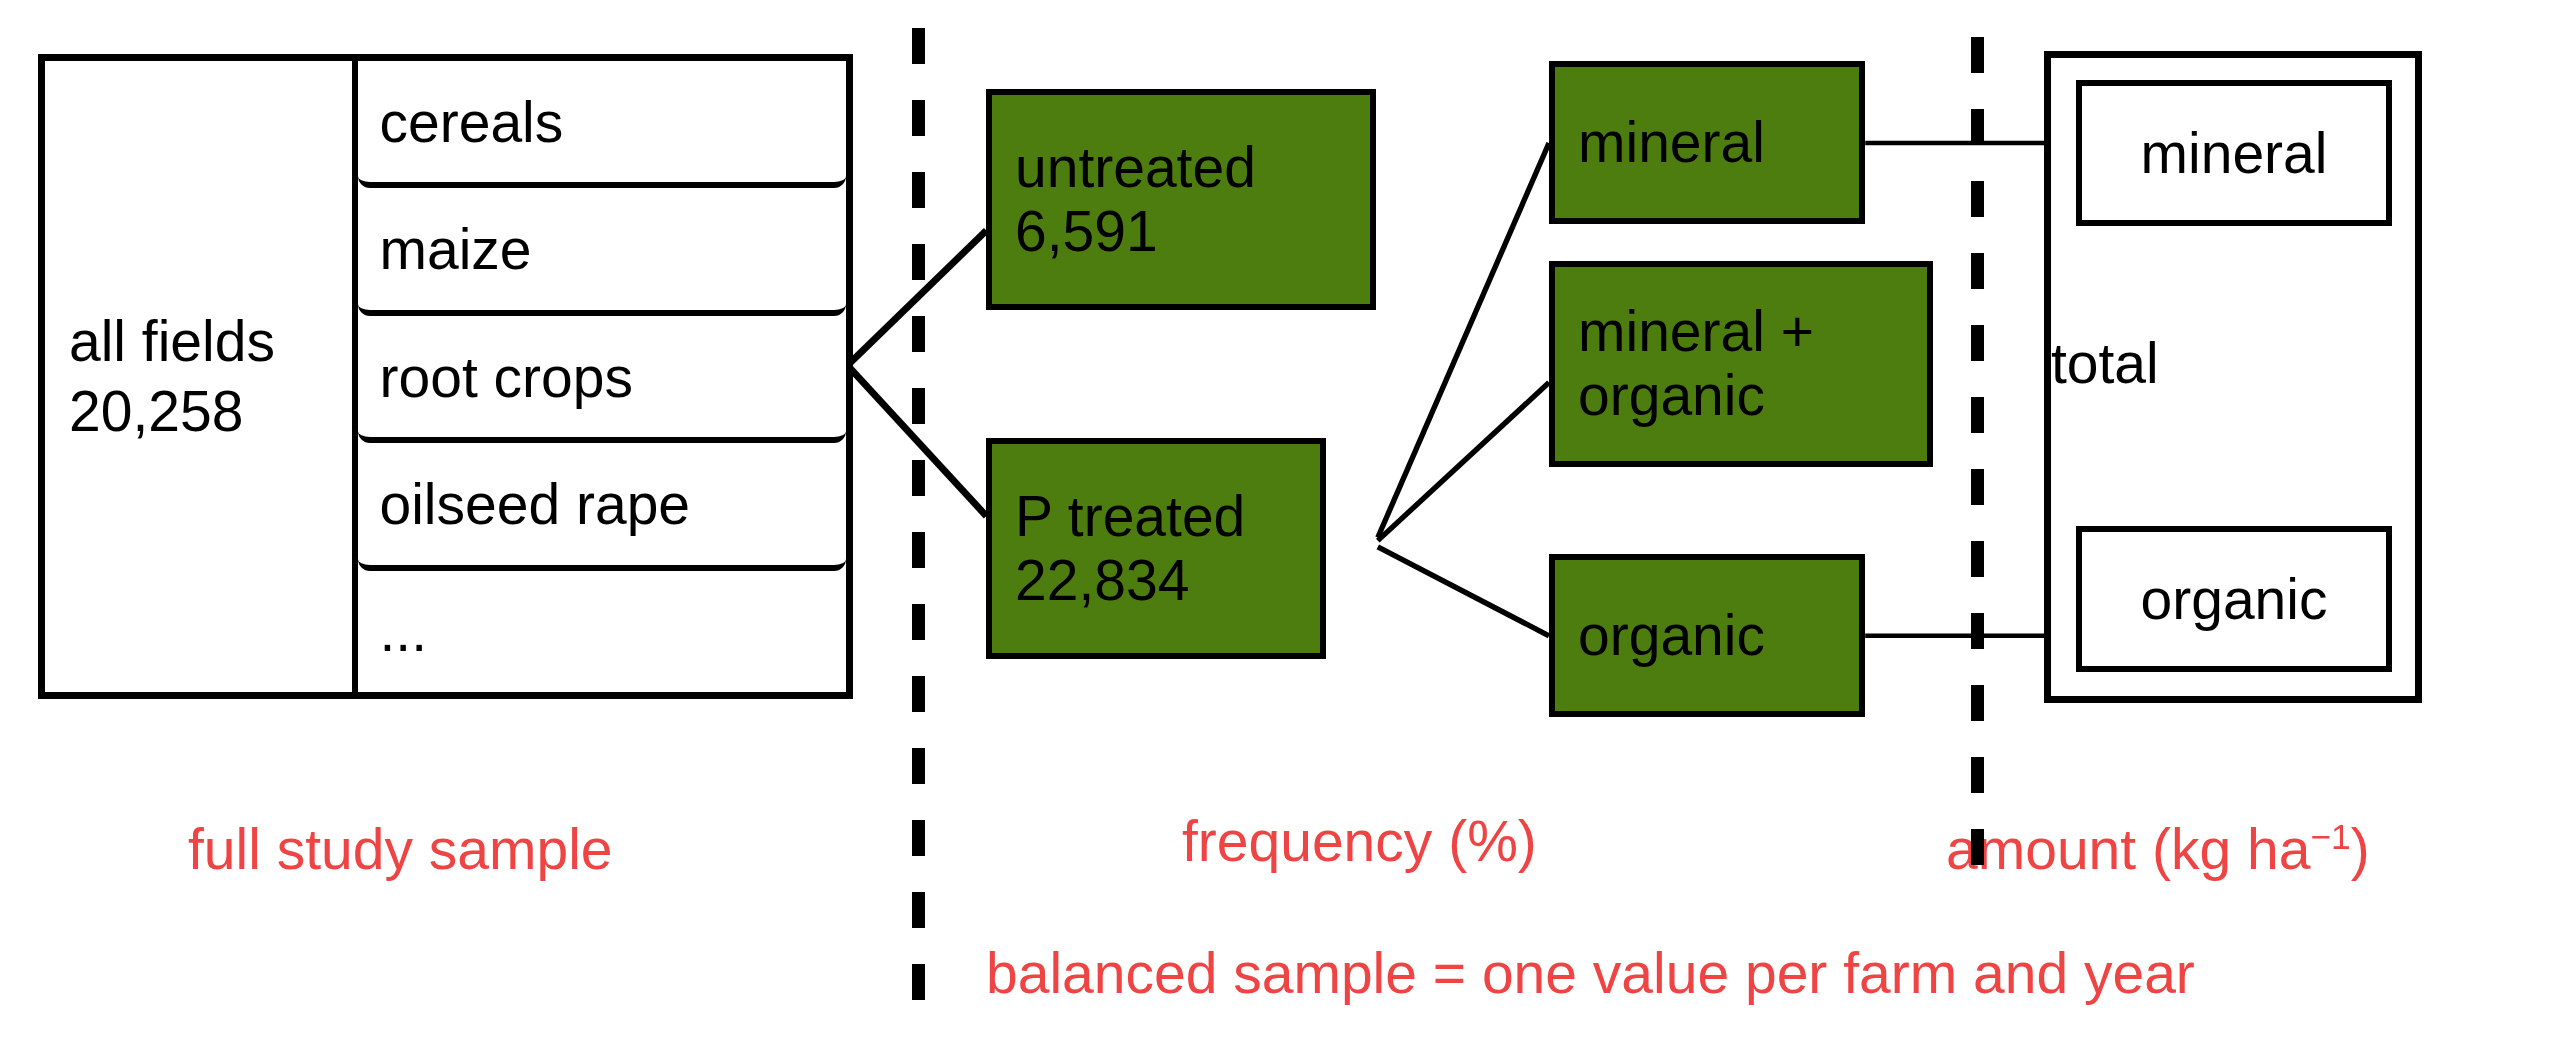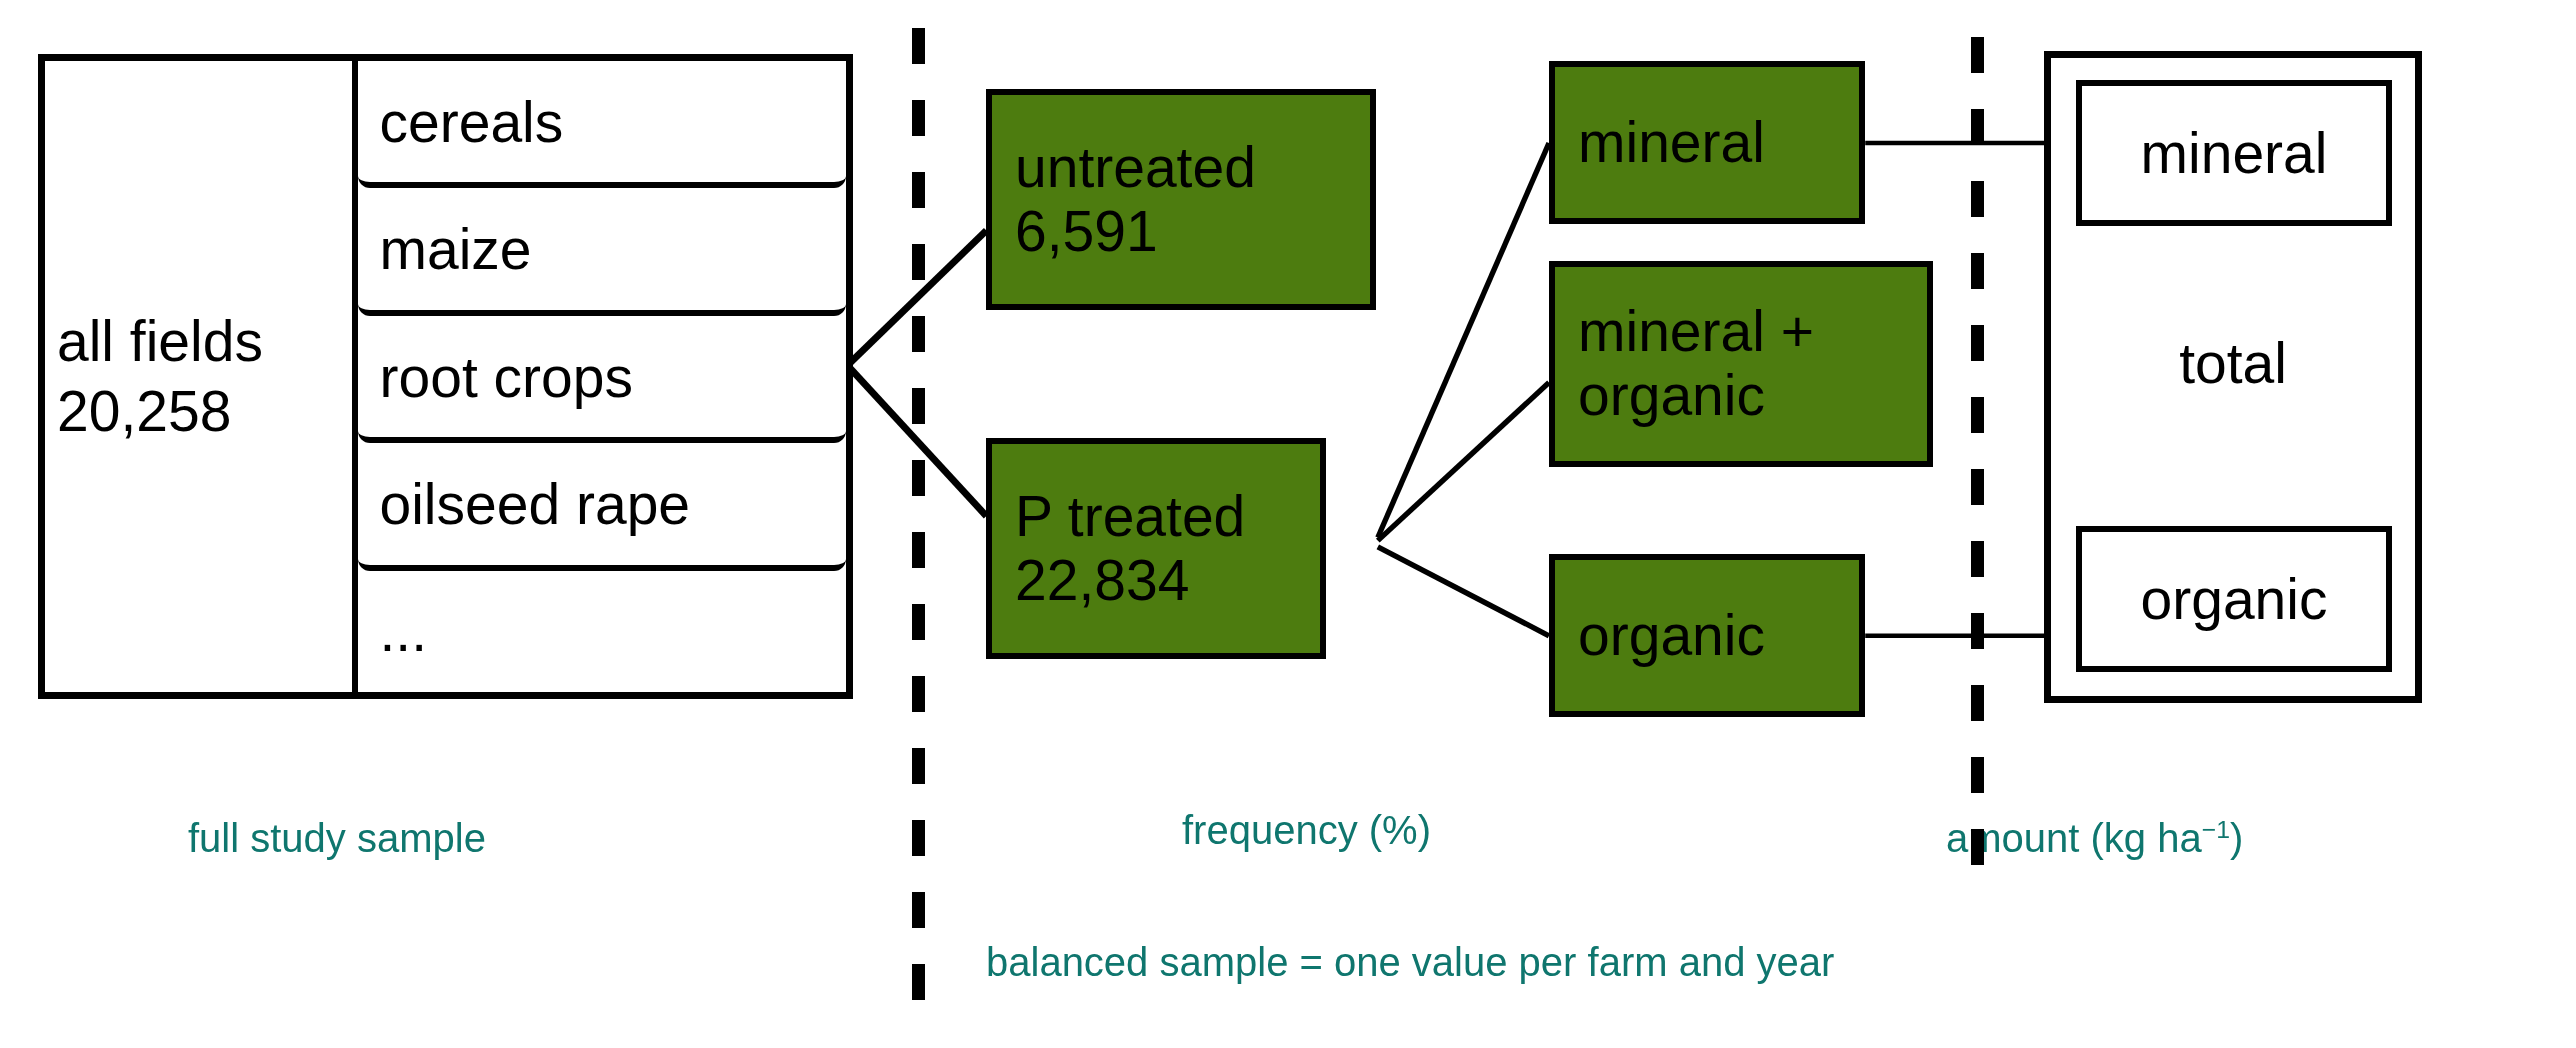--- a/index.html
+++ b/index.html
@@ -55,21 +55,21 @@
     display: flex;
     flex-direction: row;
     z-index: 3;
   }
   #all-fields-cell {
     width: 307px;
     box-sizing: border-box;
     display: flex;
     flex-direction: column;
     justify-content: center;
-    padding-left: 12px;
+    padding-left: 24px;
     font-size: 57px;
     line-height: 1.22;
   }
   #crop-list {
     flex: 1;
     box-sizing: border-box;
     border-left: 6.1px solid #000000;
     display: flex;
     flex-direction: column;
   }
@@ -134,21 +134,21 @@
     display: flex;
     align-items: center;
     justify-content: center;
     font-size: 57px;
   }
   #total-label {
     position: absolute;
     left: 0;
     top: 272px;
     width: 364px;
-    text-align: center;
+    text-align: left;
     font-size: 57px;
   }
 
   
   .divider {
     position: absolute;
     width: 13px;
     z-index: 6;
     background-image: linear-gradient(
       to bottom,
@@ -157,22 +157,22 @@
     );
     background-size: 13px 72px;
     background-repeat: repeat-y;
   }
   #divider-1 { left: 912px; top: 28px; height: 975px; }
   #divider-2 { left: 1971px; top: 37px; height: 848px; }
 
   
   .caption {
     position: absolute;
-    font-size: 40px;
-    color: #0f766e;
+    font-size: 57px;
+    color: #ef4444;
     white-space: nowrap;
     z-index: 4;
   }
   #cap-left   { left: 188px;  top: 816px; }
   #cap-mid    { left: 1182px; top: 808px; }
   #cap-right  { left: 1946px; top: 816px; }
   #cap-bottom { left: 986px; top: 940px; }
   sup {
     font-size: 0.62em;
     vertical-align: super;

